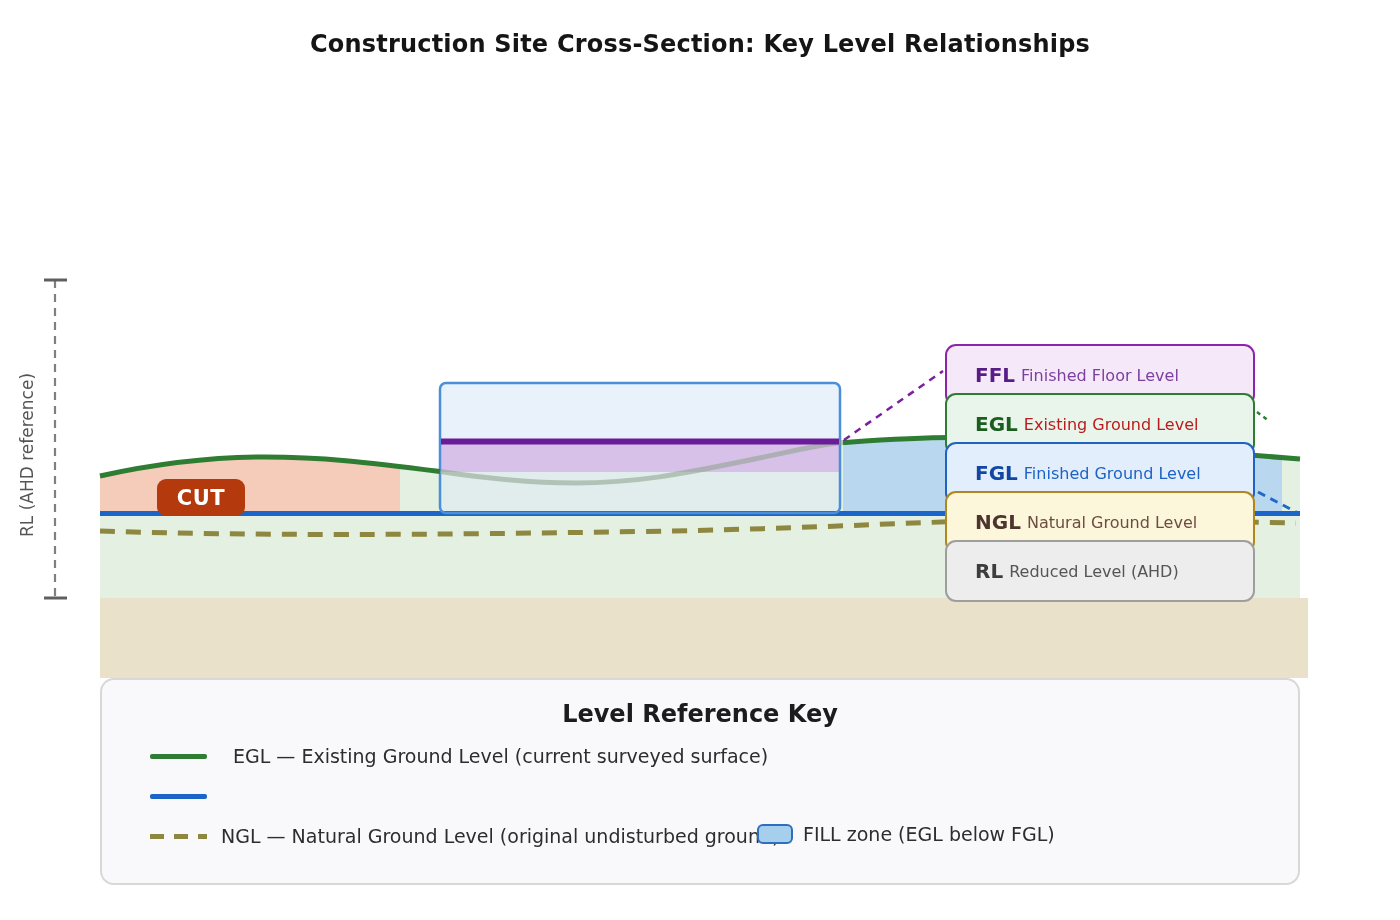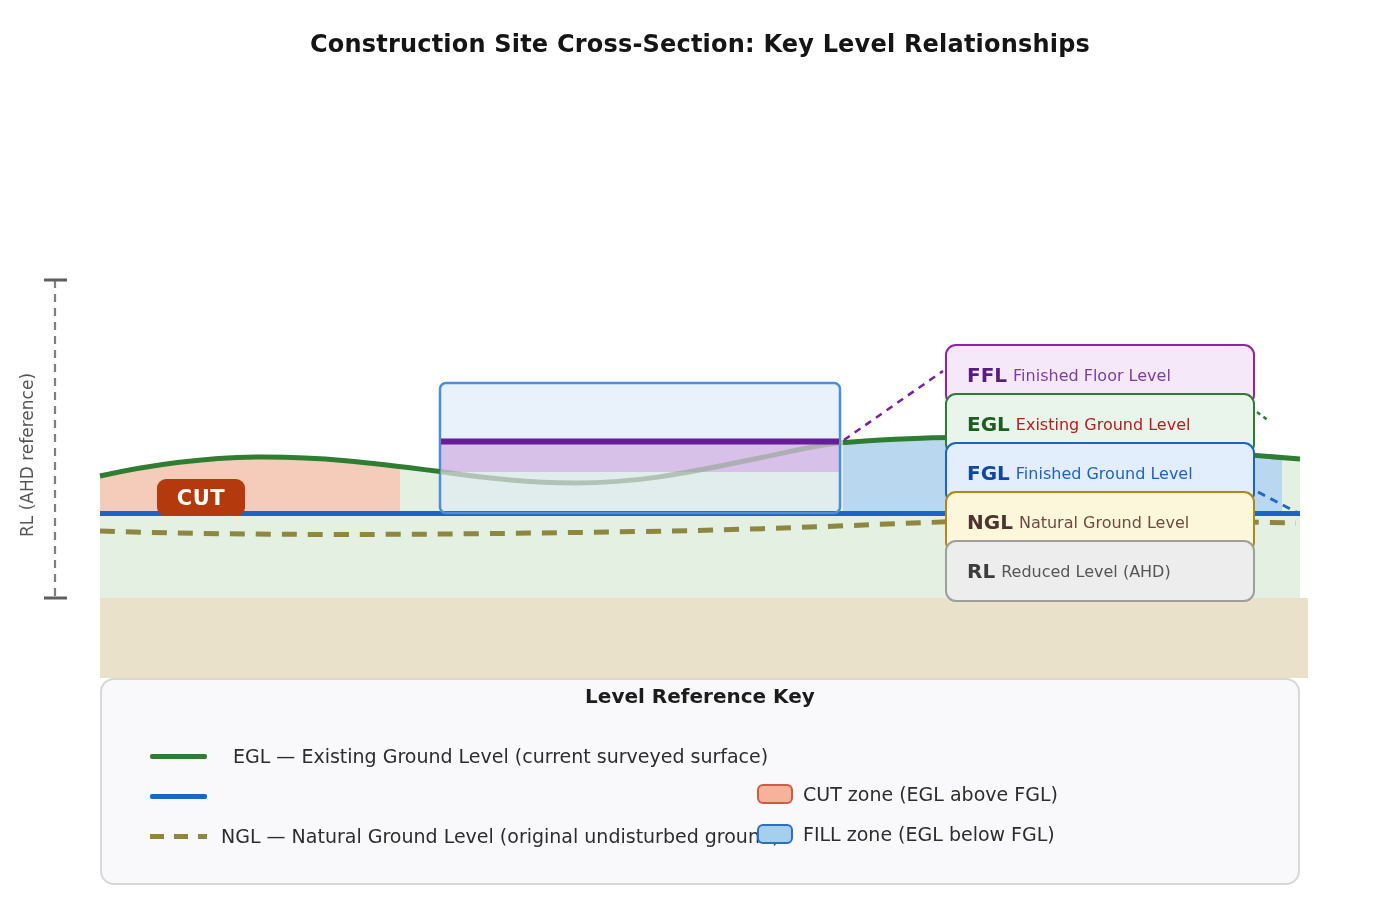--- a/index.html
+++ b/index.html
@@ -29,21 +29,21 @@
     left:157px;top:479px;width:88px;height:37px;
     background:#b43a0e;border-radius:9px;
     color:#ffffff;font-weight:bold;font-size:21px;
     display:flex;align-items:center;justify-content:center;letter-spacing:.5px;
   }
 
   
   .level-box{
     left:945px;width:310px;height:62px;box-sizing:border-box;
     border-radius:11px;border:2px solid #737373;
-    display:flex;align-items:center;padding-left:20px;
+    display:flex;align-items:center;padding-left:28px;
     background:#fff;
   }
   .level-box .abbr{font-weight:bold;font-size:20px;}
   .level-box .desc{font-size:16px;margin-left:6px;}
   #box-ffl{top:344px;background:#f5e8f8;border-color:#8e24aa;}
   #box-ffl .abbr{color:#581c87;} #box-ffl .desc{color:#7b3fa0;}
   #box-egl{top:393px;background:#e9f5ea;border-color:#2e7d32;}
   #box-egl .abbr{color:#1b5e20;} #box-egl .desc{color:#b91c1c;}
   #box-fgl{top:442px;background:#e3eefc;border-color:#1e63c4;}
   #box-fgl .abbr{color:#1246a3;} #box-fgl .desc{color:#1d62c4;}
@@ -51,22 +51,22 @@
   #box-ngl .abbr{color:#4e342e;} #box-ngl .desc{color:#6d4c41;}
   #box-rl{top:540px;background:#ededee;border-color:#9e9e9e;text-align:right;}
   #box-rl .abbr{color:#3d3d3d;} #box-rl .desc{color:#555555;}
 
   
   #legend-panel{
     left:100px;top:678px;width:1200px;height:207px;box-sizing:border-box;
     background:#f9f9fb;border:2px solid #d8d8d8;border-radius:14px;
   }
   #legend-title{
-    position:absolute;top:4px;left:0;width:100%;text-align:center;
-    font-size:20px;font-weight:bold;color:#1c1c1c;
+    position:absolute;top:20px;left:0;width:100%;text-align:center;
+    font-size:24px;font-weight:bold;color:#1c1c1c;
   }
   .legend-row{
     position:absolute;display:flex;align-items:center;height:30px;white-space:nowrap;
     font-size:19px;color:#2d2d2d;
   }
   .lr-left{left:48px;}
   .lr-right{left:655px;}
   .legend-row .txt{margin-left:14px;}
   .sw-line{display:inline-block;width:57px;height:5px;border-radius:2px;}
   .sw-egl{background:#2e7d32;}
@@ -161,21 +161,17 @@
     <span class="txt">EGL — Existing Ground Level (current surveyed surface)</span>
   </div>
   <div class="legend-row lr-left" style="top:101px;">
     <span class="sw-line sw-fgl"></span>
   </div>
   <div class="legend-row lr-left" style="top:141px;">
     <span class="sw-line sw-ngl"></span>
     <span class="txt">NGL — Natural Ground Level (original undisturbed ground)</span>
   </div>
 
-  <div class="legend-row lr-right" style="top:99px;">
-    <span class="sw-patch sw-cut"></span>
-    <span class="txt">CUT zone (EGL above FGL)</span>
-  </div>
   <div class="legend-row lr-right" style="top:139px;">
     <span class="sw-patch sw-fill"></span>
     <span class="txt">FILL zone (EGL below FGL)</span>
   </div>
 </div>
 
 </body></html>

